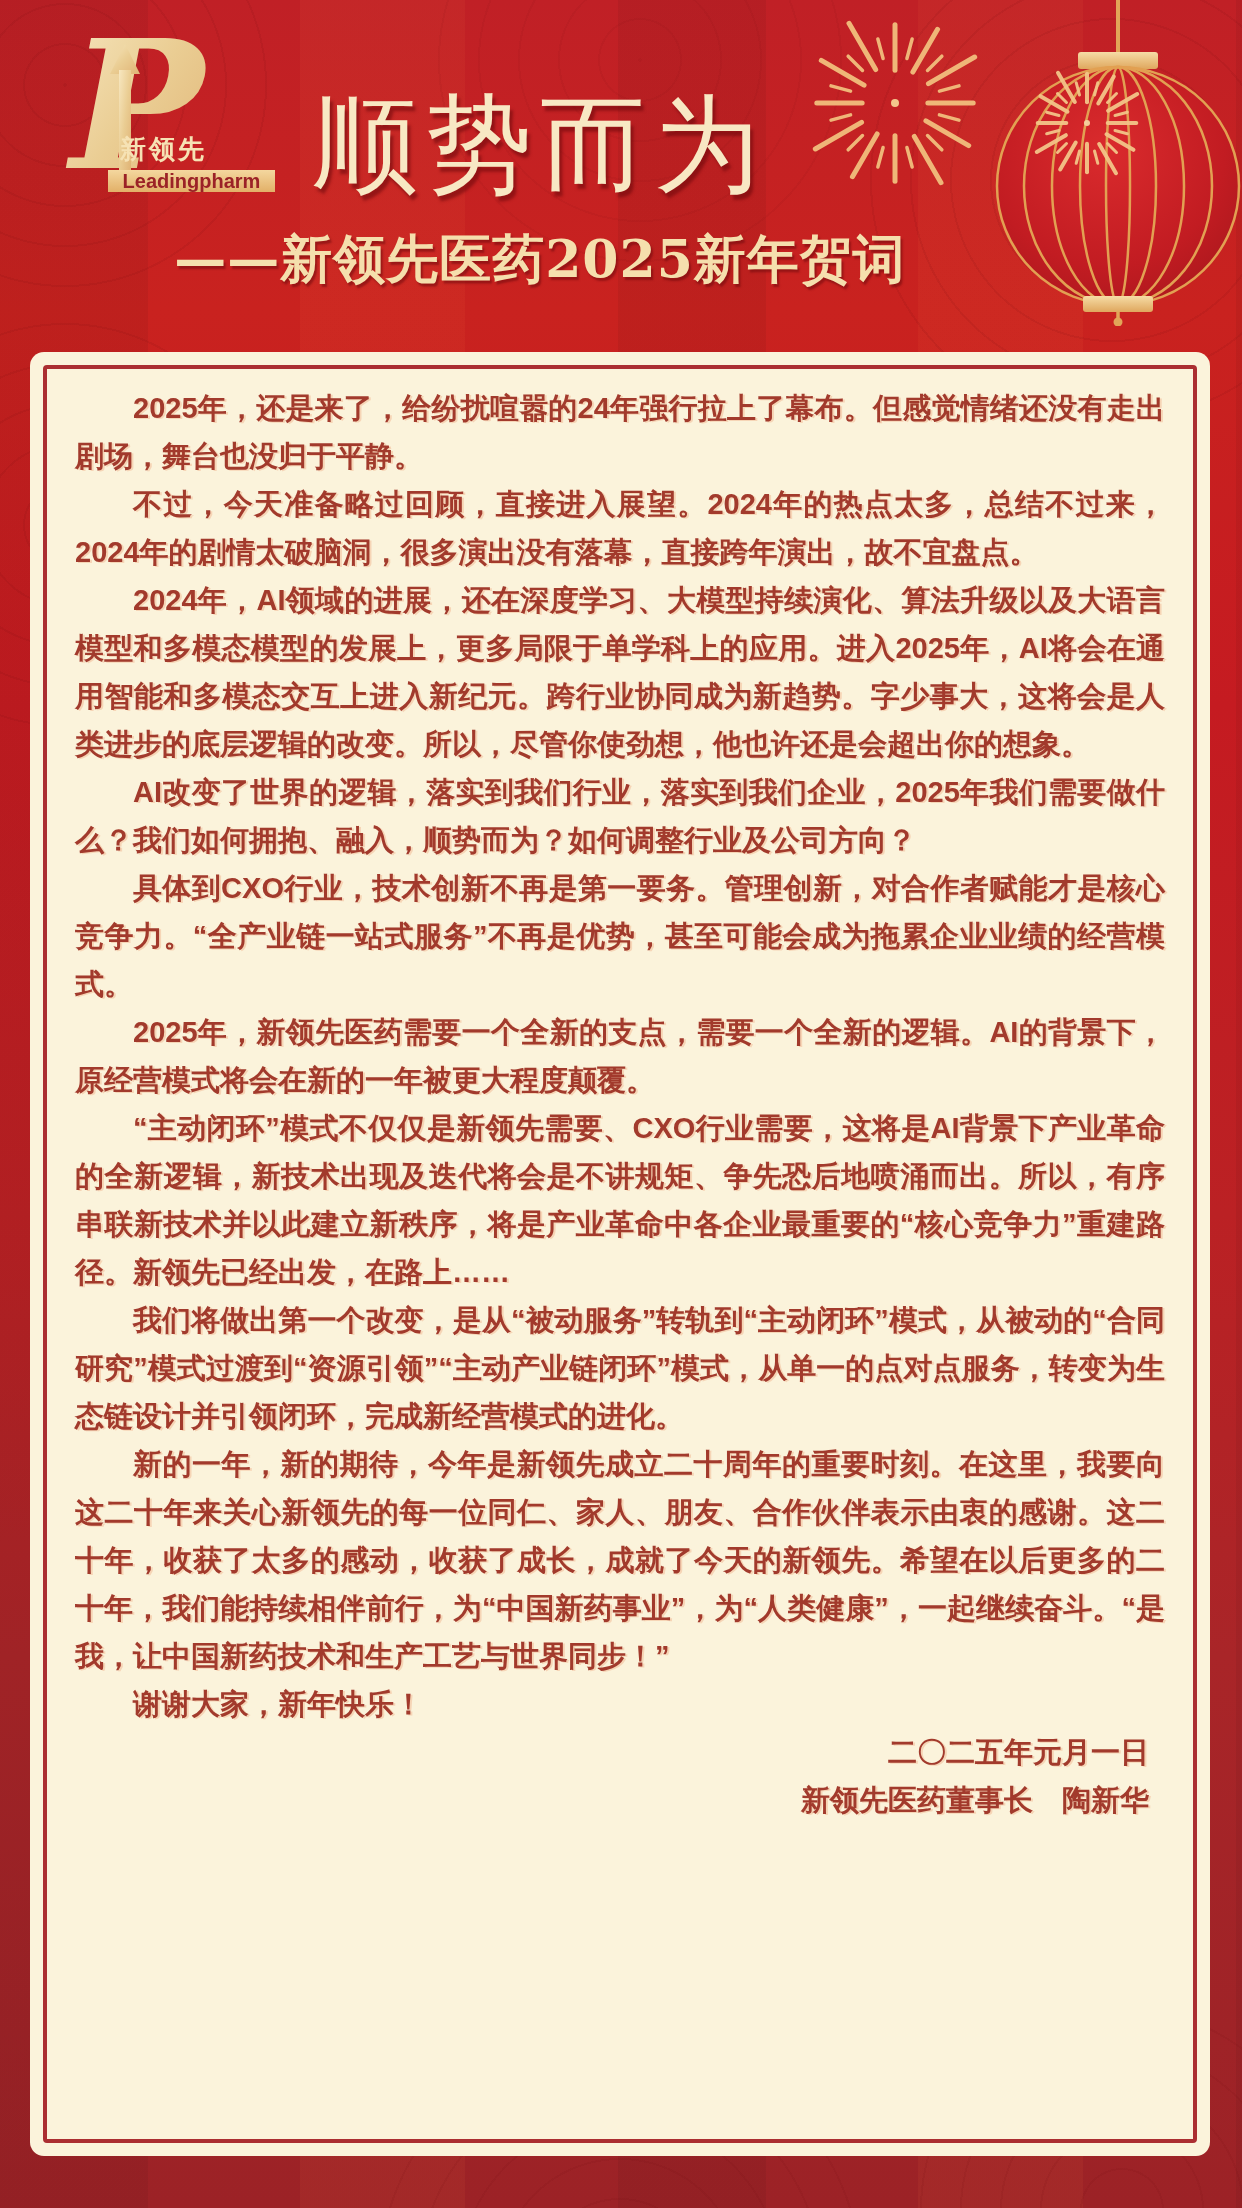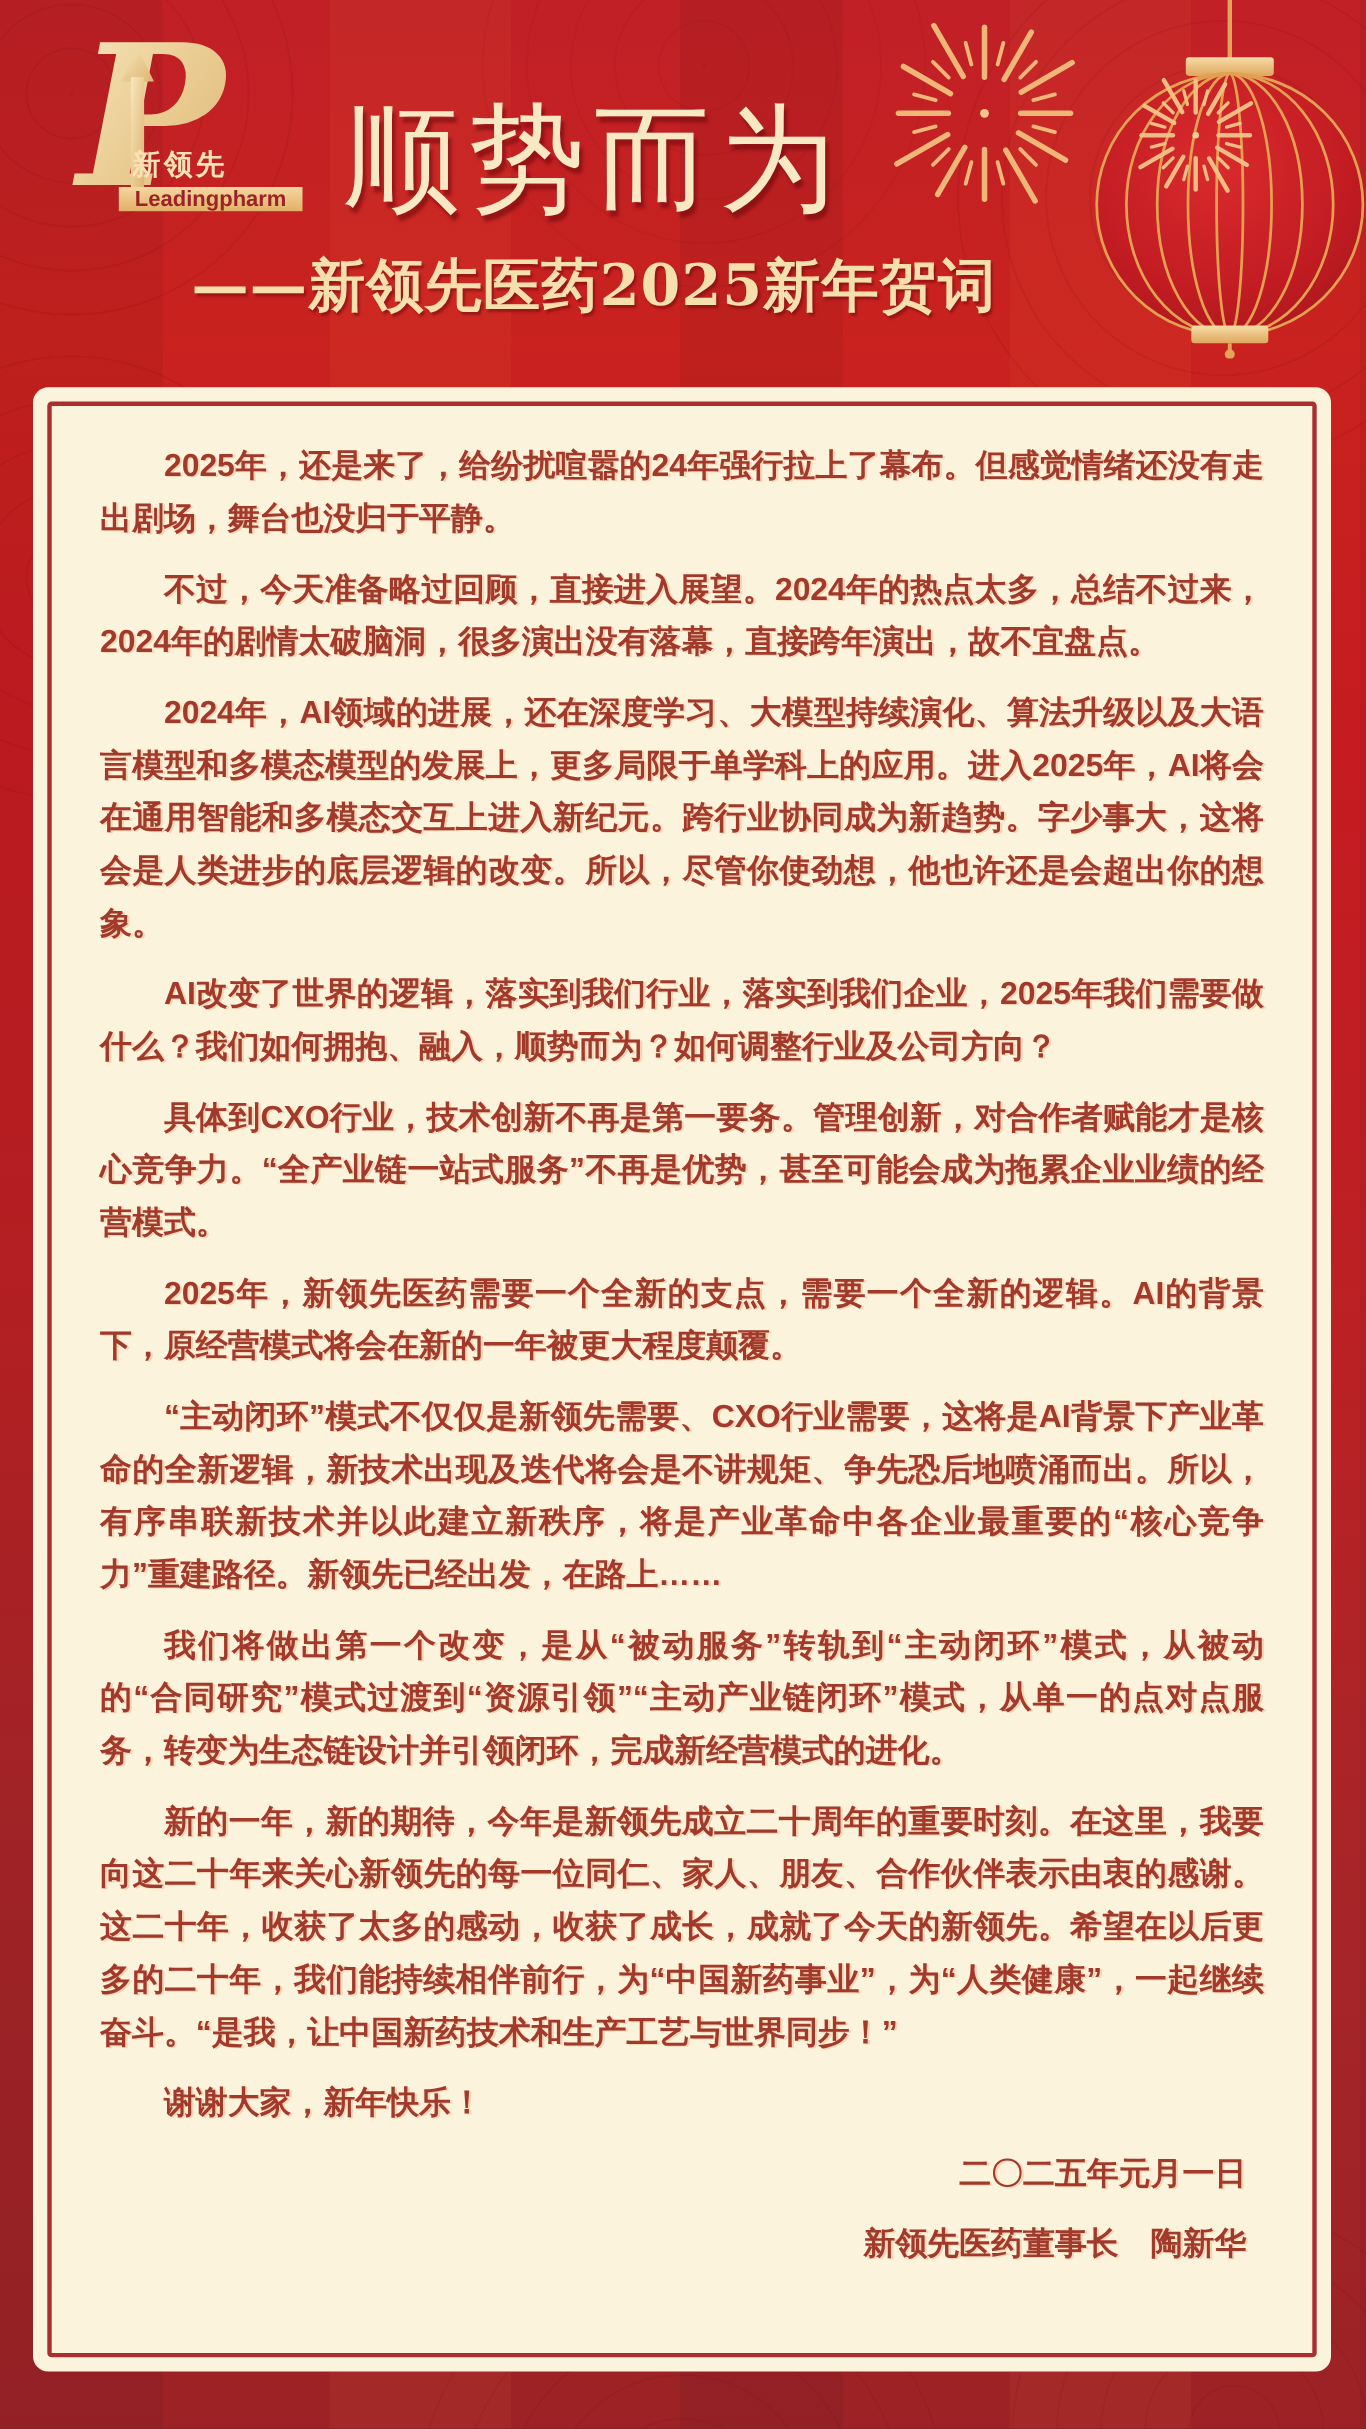--- a/index.html
+++ b/index.html
@@ -65,21 +65,21 @@
     position:absolute;left:30px;top:352px;width:1180px;height:1804px;
     background:#FBF3DB;border-radius:14px;
   }
   .card-frame{position:absolute;inset:13px;border:4px solid #AB2E31;border-radius:4px;pointer-events:none;}
   .card-content{
     position:absolute;left:45px;right:45px;top:32px;
     color:#A23A2C;font-size:29px;line-height:48px;font-weight:bold;
     text-align:justify;
     text-shadow:2px 1px 0 rgba(236,150,106,0.32);
   }
-  .card-content p{margin:16px;text-indent:2em;}
+  .card-content p{margin:0;text-indent:2em;}
   .card-content p.sign{text-align:right;text-indent:0;padding-right:16px;}
 </style>
 </head>
 <body>
 
 <div class="poster">
   <div class="stripes"></div>
   <div class="ring r1"></div>
   <div class="ring r2"></div>
   <div class="ring r3"></div>

